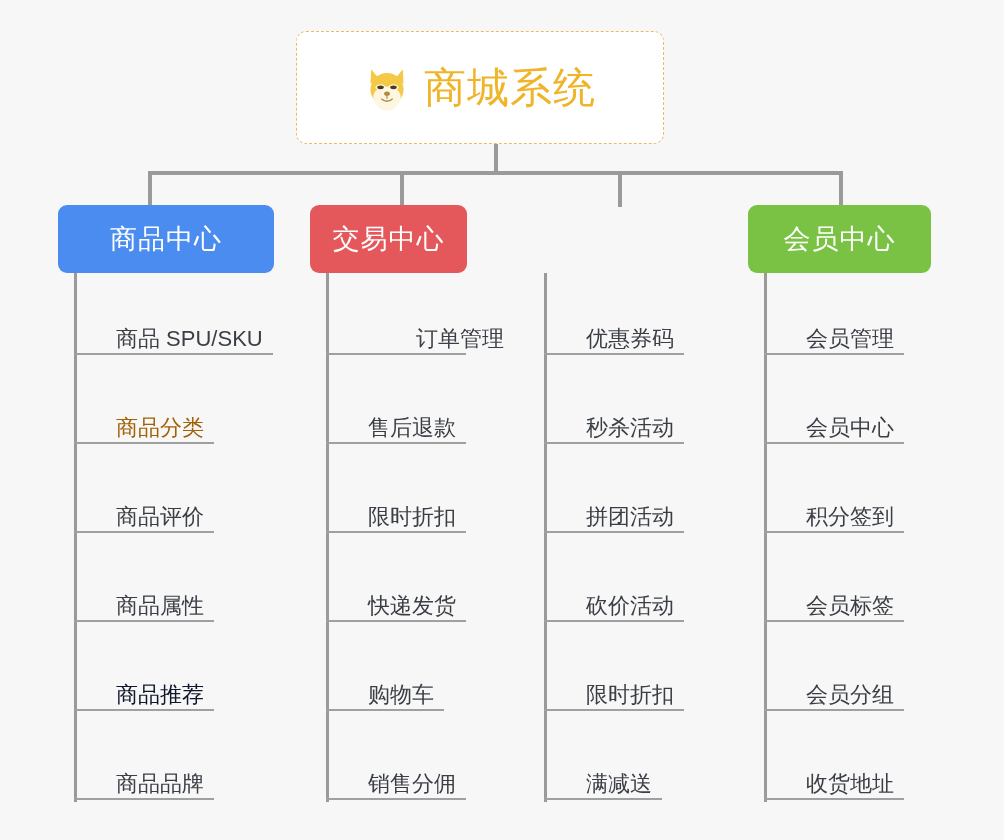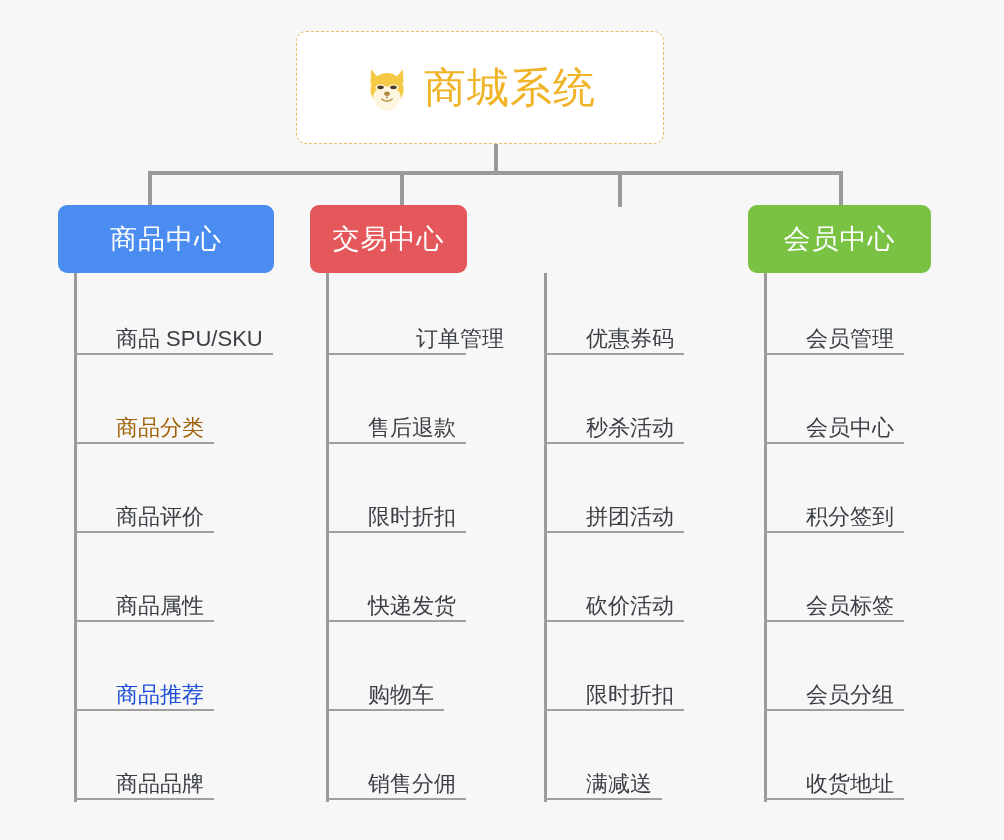--- a/index.html
+++ b/index.html
@@ -161,21 +161,21 @@
     </div>
     <div class="leaf" style="top:260px;">
       <div class="leaf-label" style="color: rgb(59, 63, 69);">商品评价</div>
       <div class="leaf-rule" style="background: rgb(160, 160, 160); width: 140px;"></div>
     </div>
     <div class="leaf" style="top:349px;">
       <div class="leaf-label" style="color: rgb(59, 63, 69);">商品属性</div>
       <div class="leaf-rule" style="background: rgb(160, 160, 160); width: 140px;"></div>
     </div>
     <div class="leaf" style="top:438px;">
-      <div class="leaf-label" style="color: #1d4ed8;">商品推荐</div>
+      <div class="leaf-label" style="color: #0f172a;">商品推荐</div>
       <div class="leaf-rule" style="background: rgb(160, 160, 160); width: 140px;"></div>
     </div>
     <div class="leaf" style="top:527px;">
       <div class="leaf-label" style="color: rgb(59, 63, 69);">商品品牌</div>
       <div class="leaf-rule" style="background: rgb(160, 160, 160); width: 140px;"></div>
     </div>
   </div>
 
   <div class="branch" style="left:326px;">
     <div class="trunk" style="background: rgb(154, 154, 154); height: 529px;"></div>

